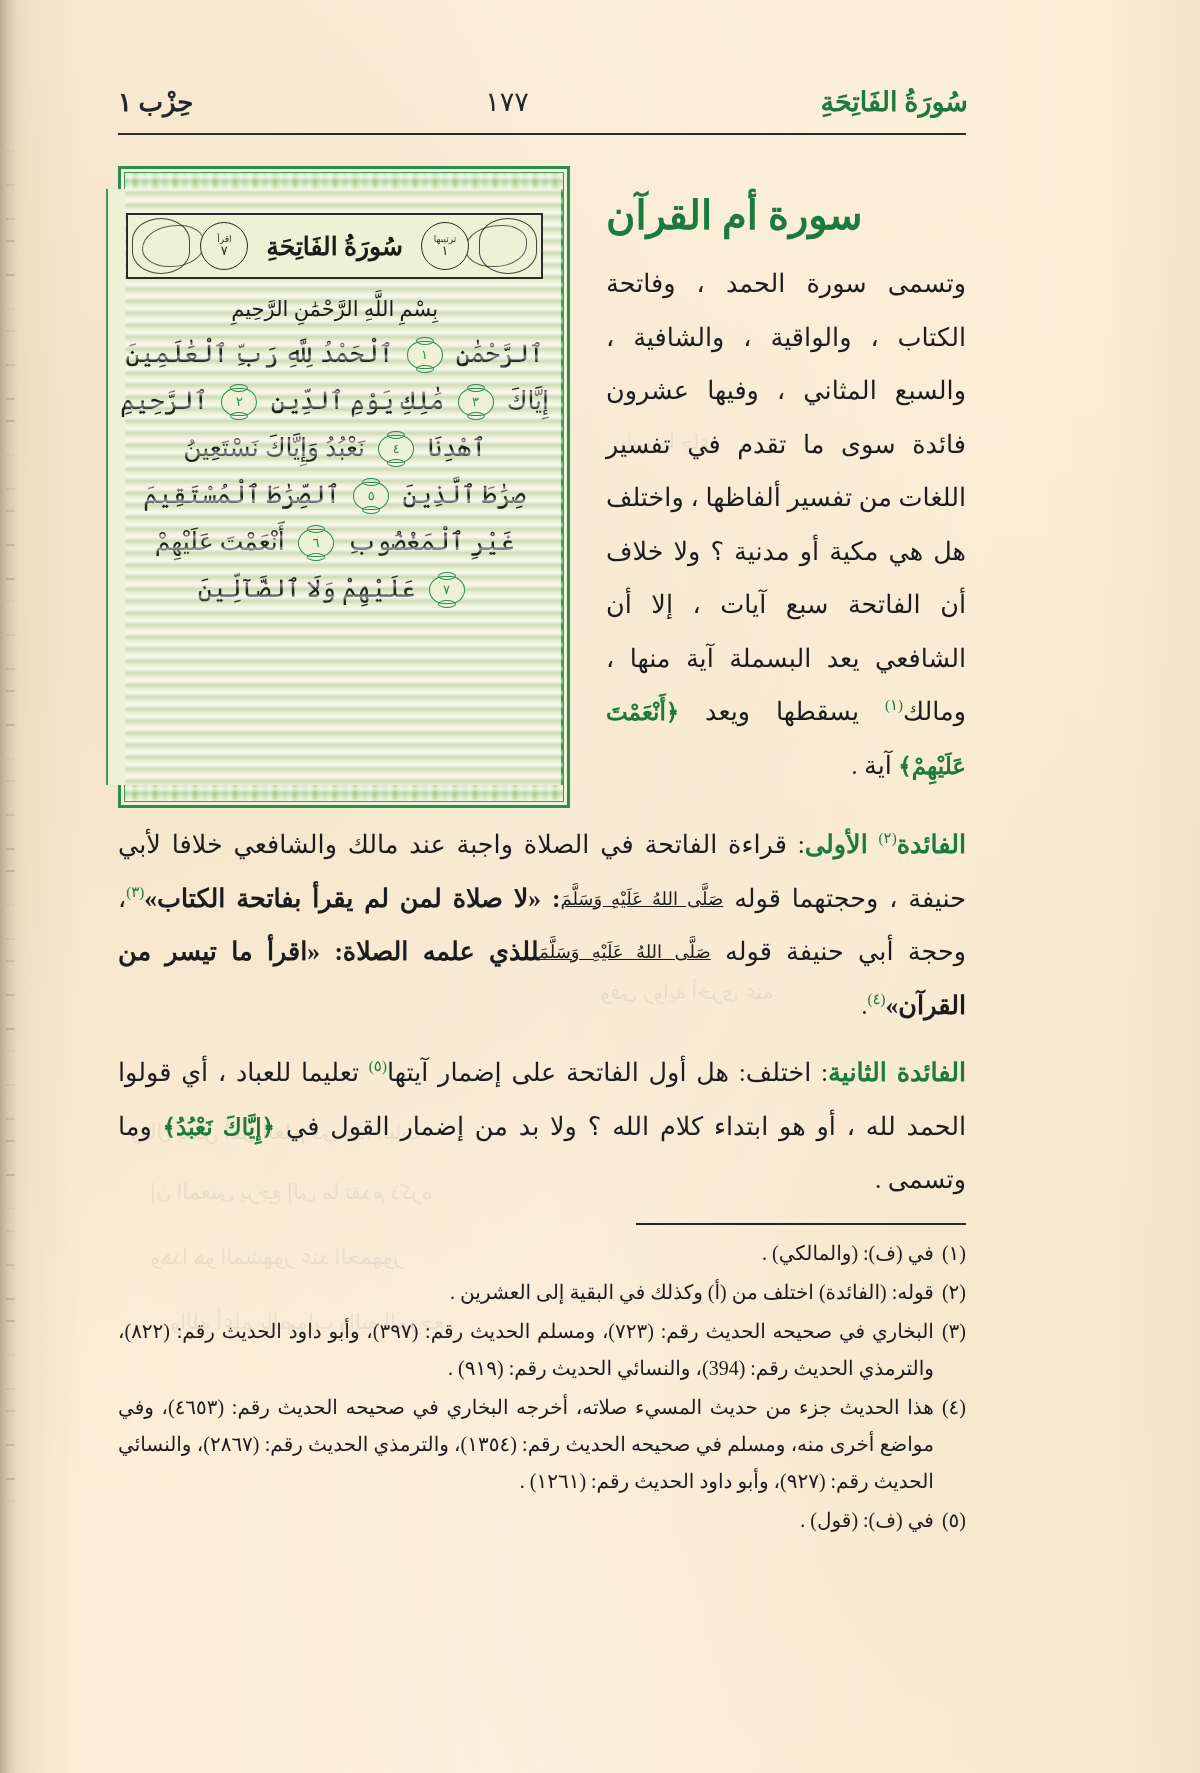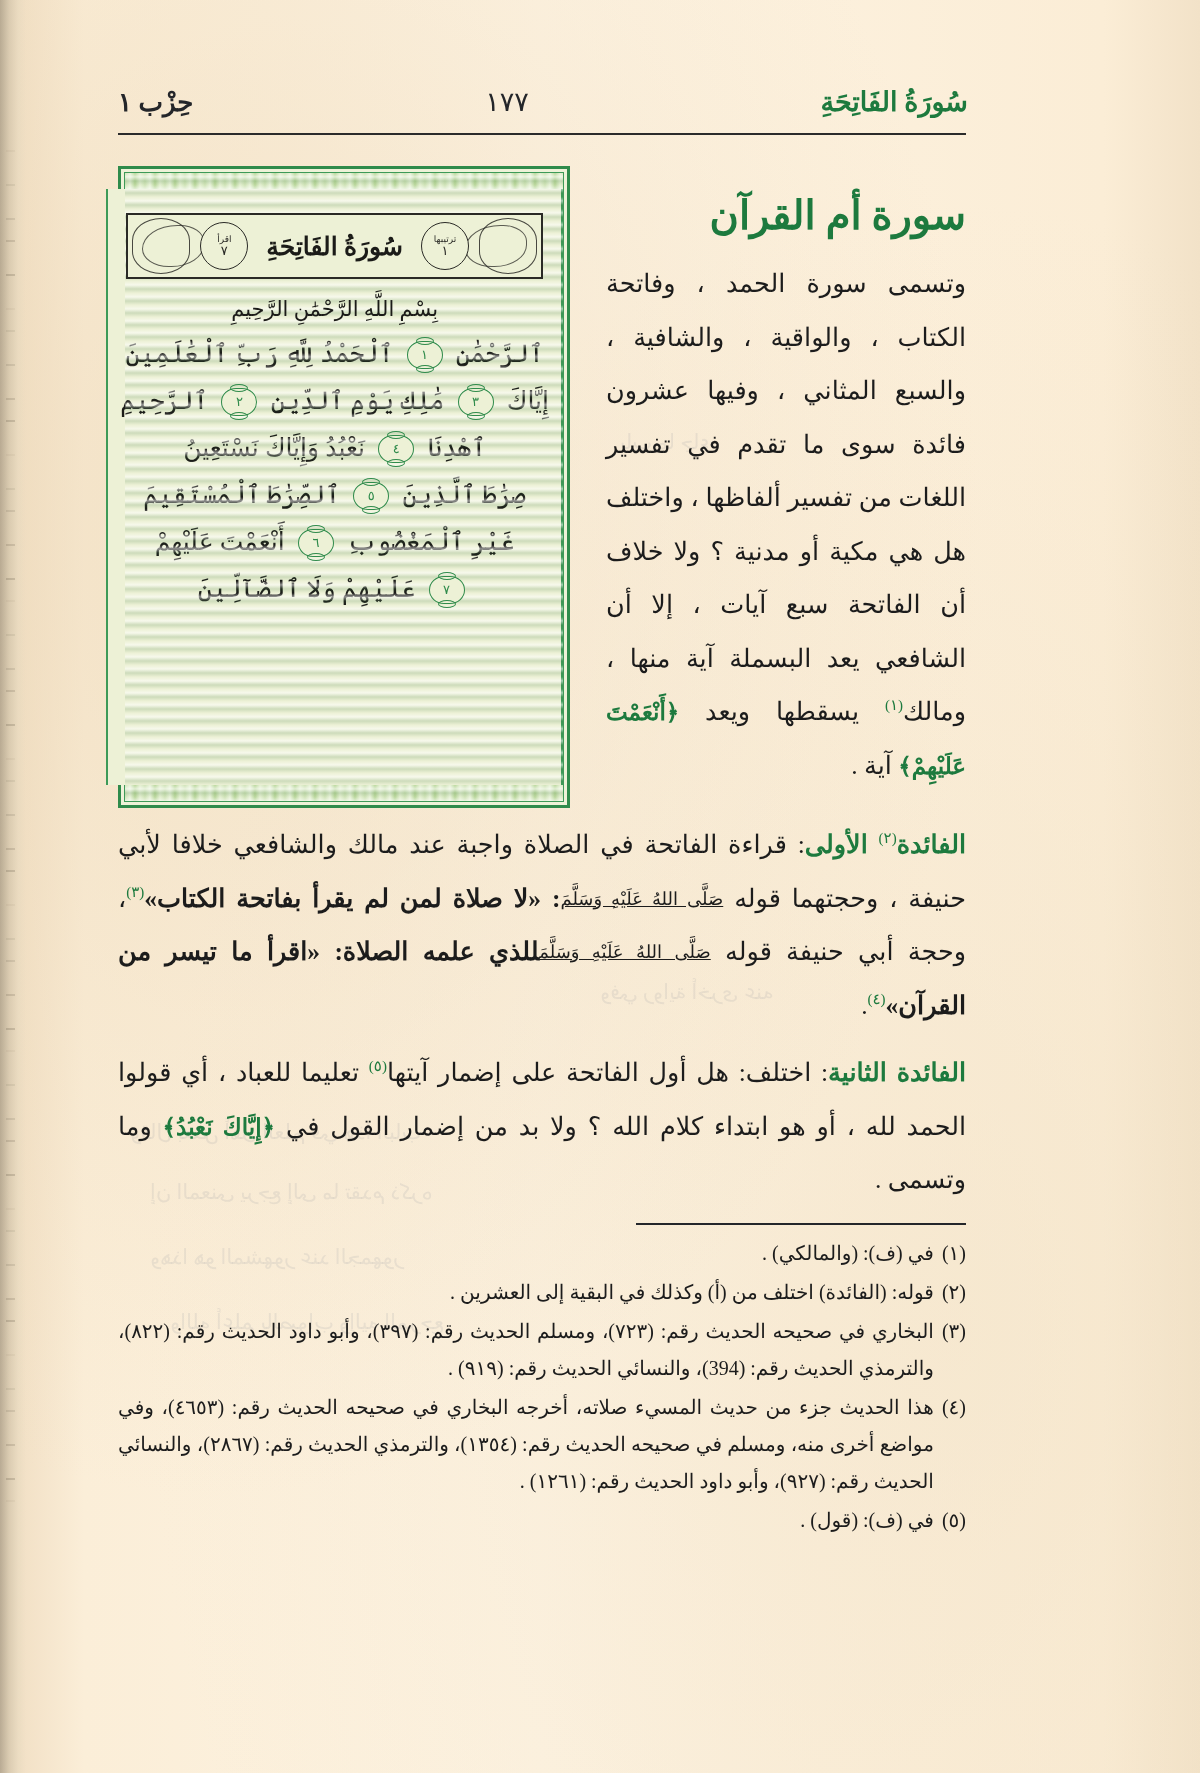--- a/index.html
+++ b/index.html
@@ -263,21 +263,21 @@
     border-radius: 50%;
   }
   .ayah-mark::before { top: -5px; }
   .ayah-mark::after  { bottom: -5px; }
 
   
   .sura-title {
     color: #1d7a3e;
     font-size: 40px;
     font-weight: 700;
-    text-align: right;
+    text-align: left;
     margin: 40px 0 18px 0;
     font-family: "Liberation Serif", serif;
     letter-spacing: -1px;
   }
   p.prose {
     font-size: 25.5px;
     line-height: 2.1;
     color: #1c1c1c;
     text-align: justify;
     margin: 0 0 14px 0;

